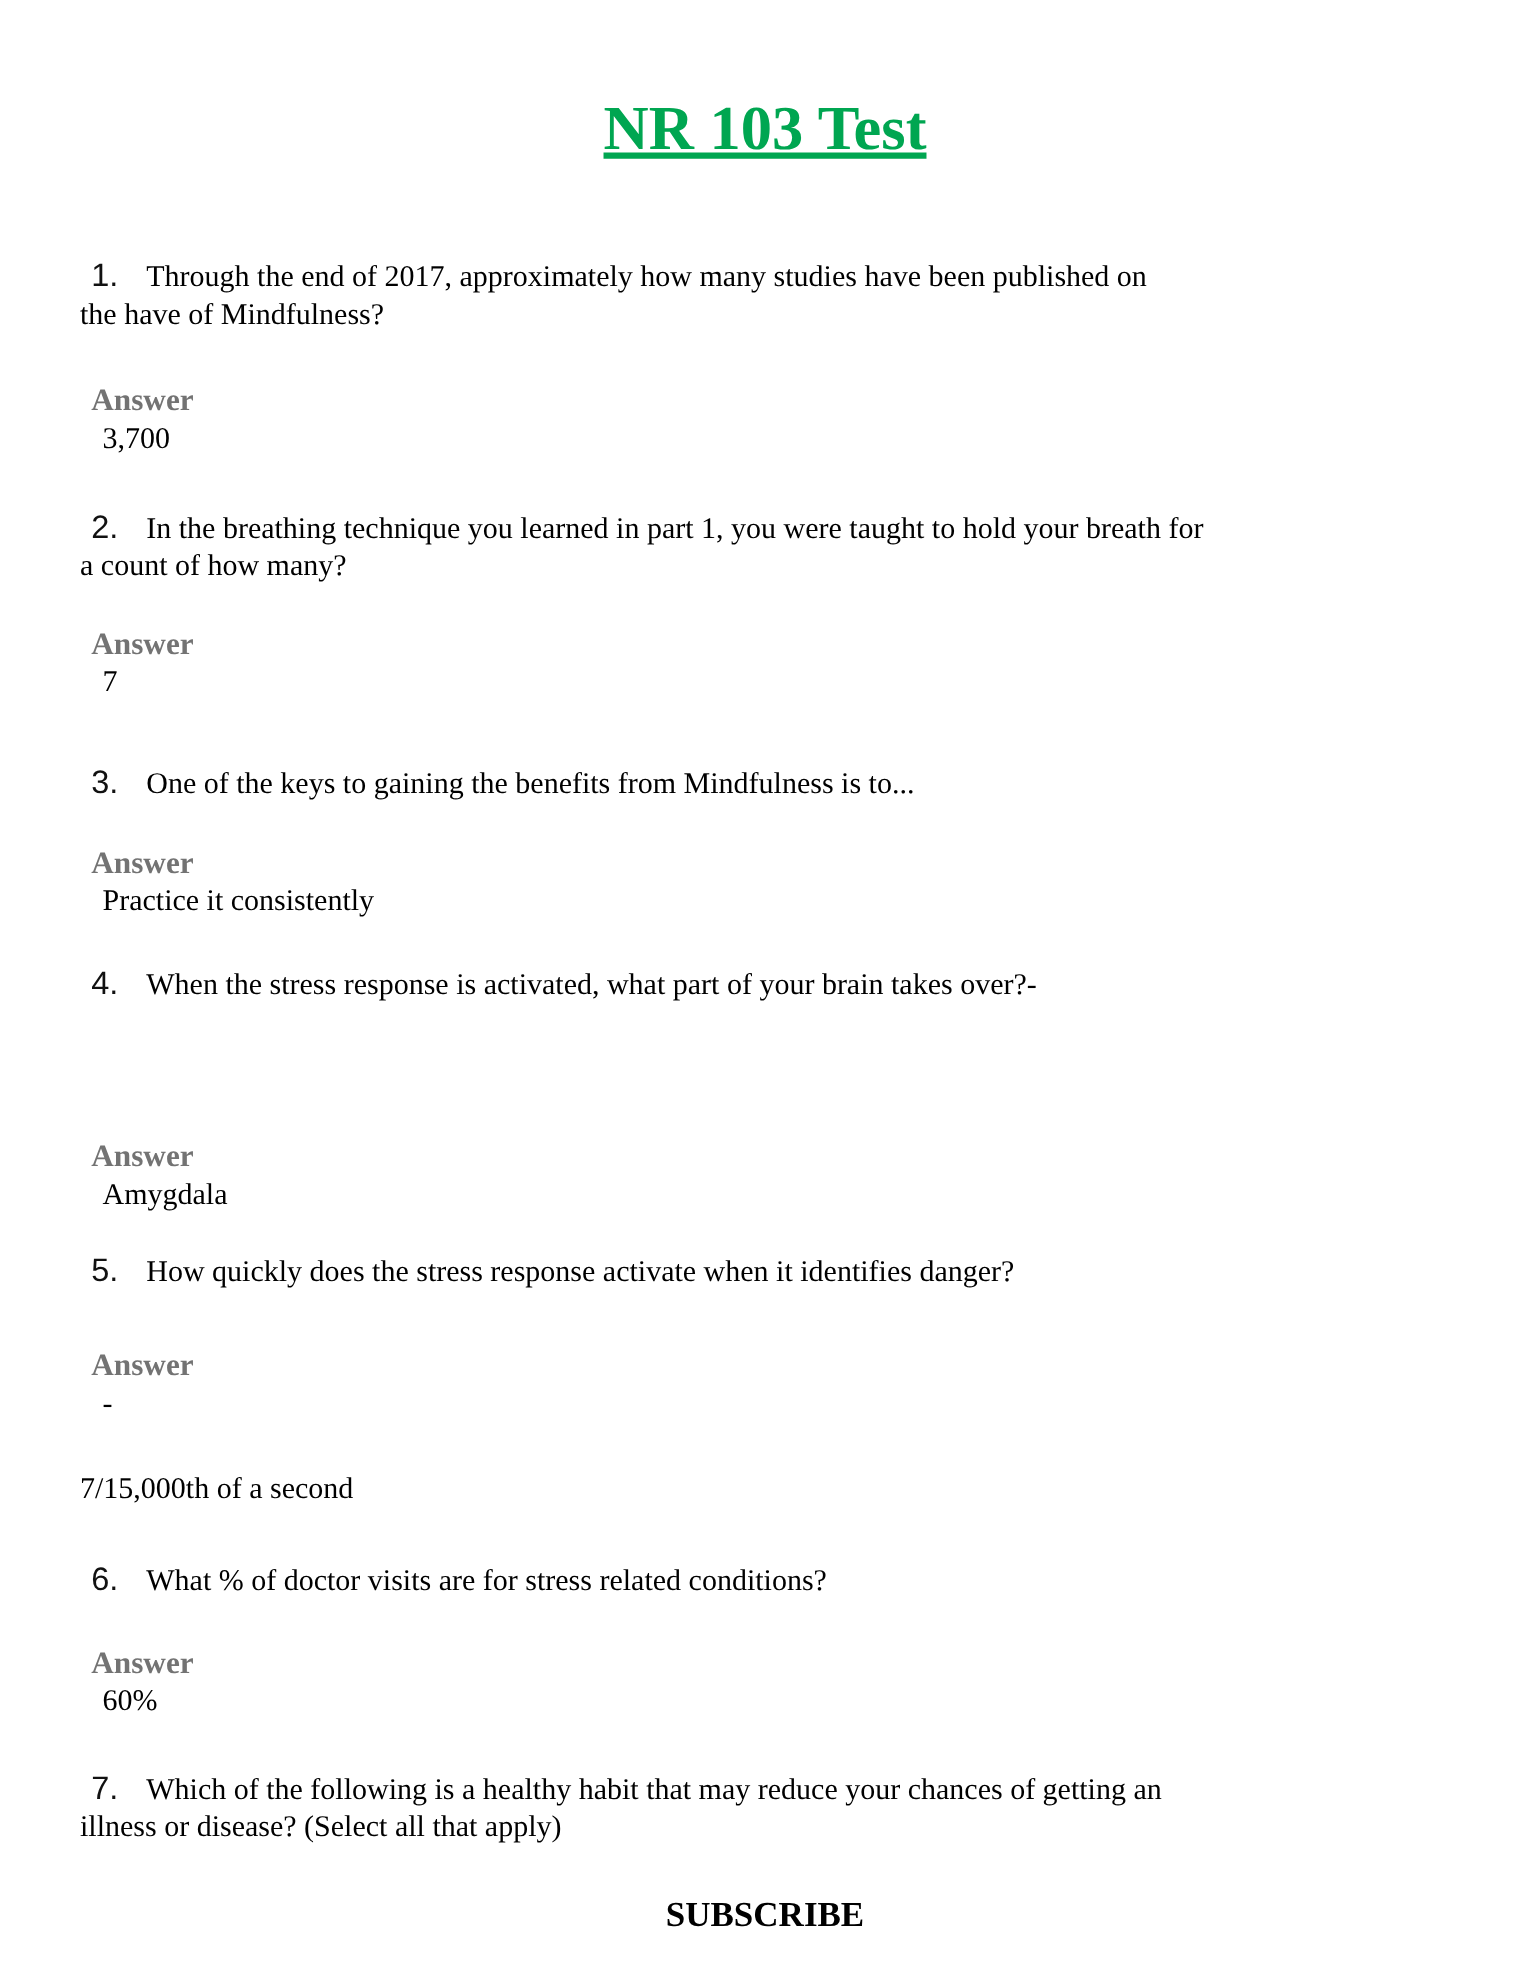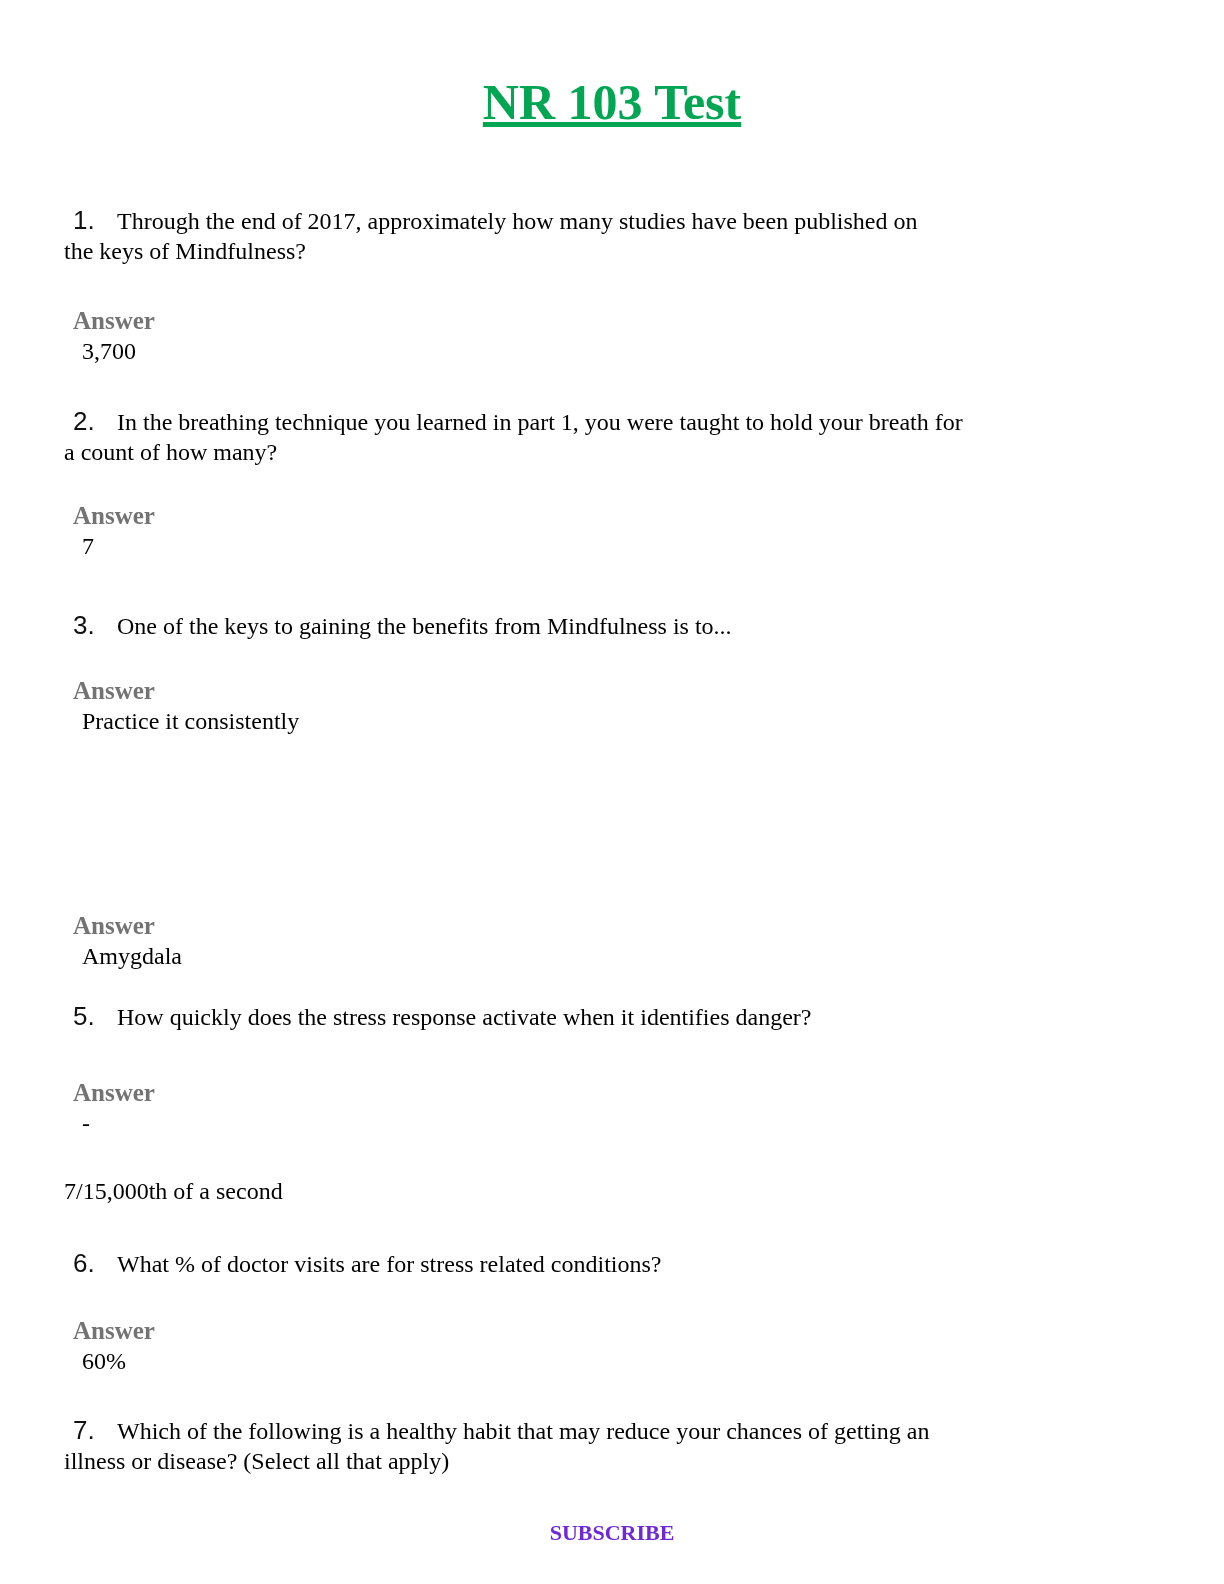--- a/index.html
+++ b/index.html
@@ -83,37 +83,37 @@
   .footer {
     position: absolute;
     top: 1520px;
     left: 0;
     width: 100%;
     text-align: center;
   }
   .subscribe {
     font-family: "Liberation Serif", serif;
     font-weight: bold;
-    font-size: 22px;
+    font-size: 28px;
     line-height: 26px;
-    color: #6d28d9;
+    color: #000000;
     text-decoration: none;
     cursor: pointer;
   }
 </style>
 </head>
 <body>
 
 <div class="page">
 
   <h1 class="title">NR 103 Test</h1>
 
   <section class="question q1">
     <div class="q-line"><span class="q-num">1.</span><span class="q-text">Through the end of 2017, approximately how many studies have been published on</span></div>
-    <div class="q-cont">the keys of Mindfulness?</div>
+    <div class="q-cont">the have of Mindfulness?</div>
   </section>
   <section class="answer a1">
     <div class="a-label">Answer</div>
     <div class="a-value">3,700</div>
   </section>
 
   <section class="question q2">
     <div class="q-line"><span class="q-num">2.</span><span class="q-text">In the breathing technique you learned in part 1, you were taught to hold your breath for</span></div>
     <div class="q-cont">a count of how many?</div>
   </section>
@@ -123,20 +123,23 @@
   </section>
 
   <section class="question q3">
     <div class="q-line"><span class="q-num">3.</span><span class="q-text">One of the keys to gaining the benefits from Mindfulness is to...</span></div>
   </section>
   <section class="answer a3">
     <div class="a-label">Answer</div>
     <div class="a-value">Practice it consistently</div>
   </section>
 
+  <section class="question q4">
+    <div class="q-line"><span class="q-num">4.</span><span class="q-text">When the stress response is activated, what part of your brain takes over?-</span></div>
+  </section>
   <section class="answer a4">
     <div class="a-label">Answer</div>
     <div class="a-value">Amygdala</div>
   </section>
 
   <section class="question q5">
     <div class="q-line"><span class="q-num">5.</span><span class="q-text">How quickly does the stress response activate when it identifies danger?</span></div>
   </section>
   <section class="answer a5">
     <div class="a-label">Answer</div>

